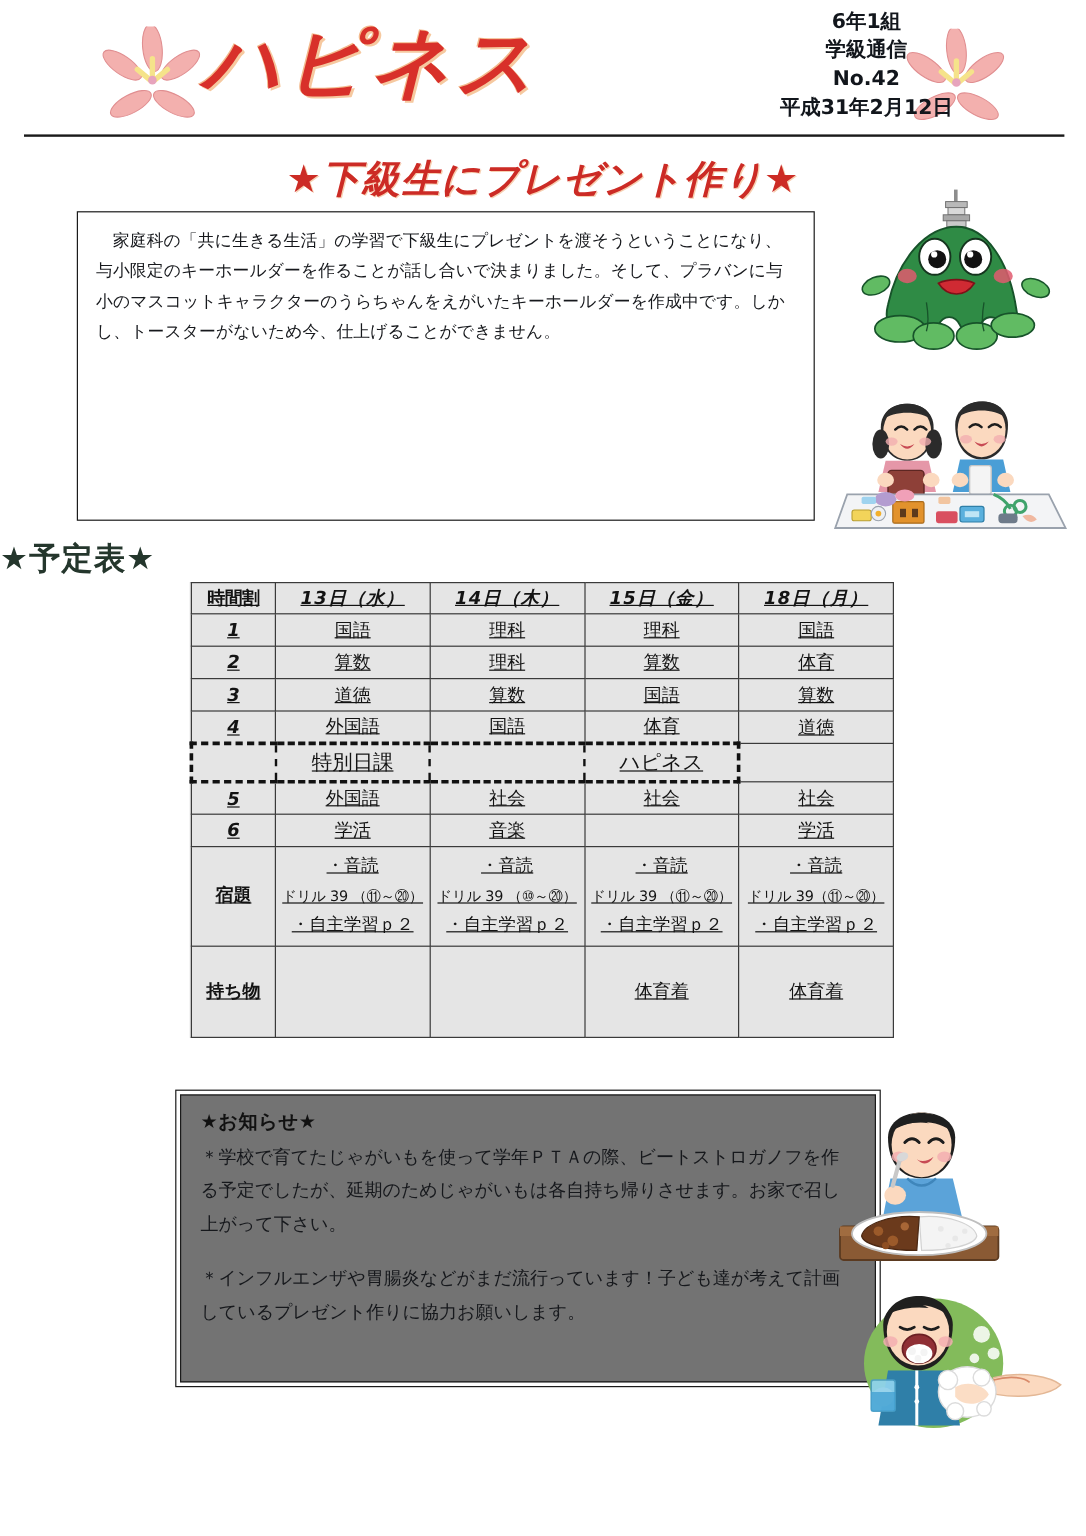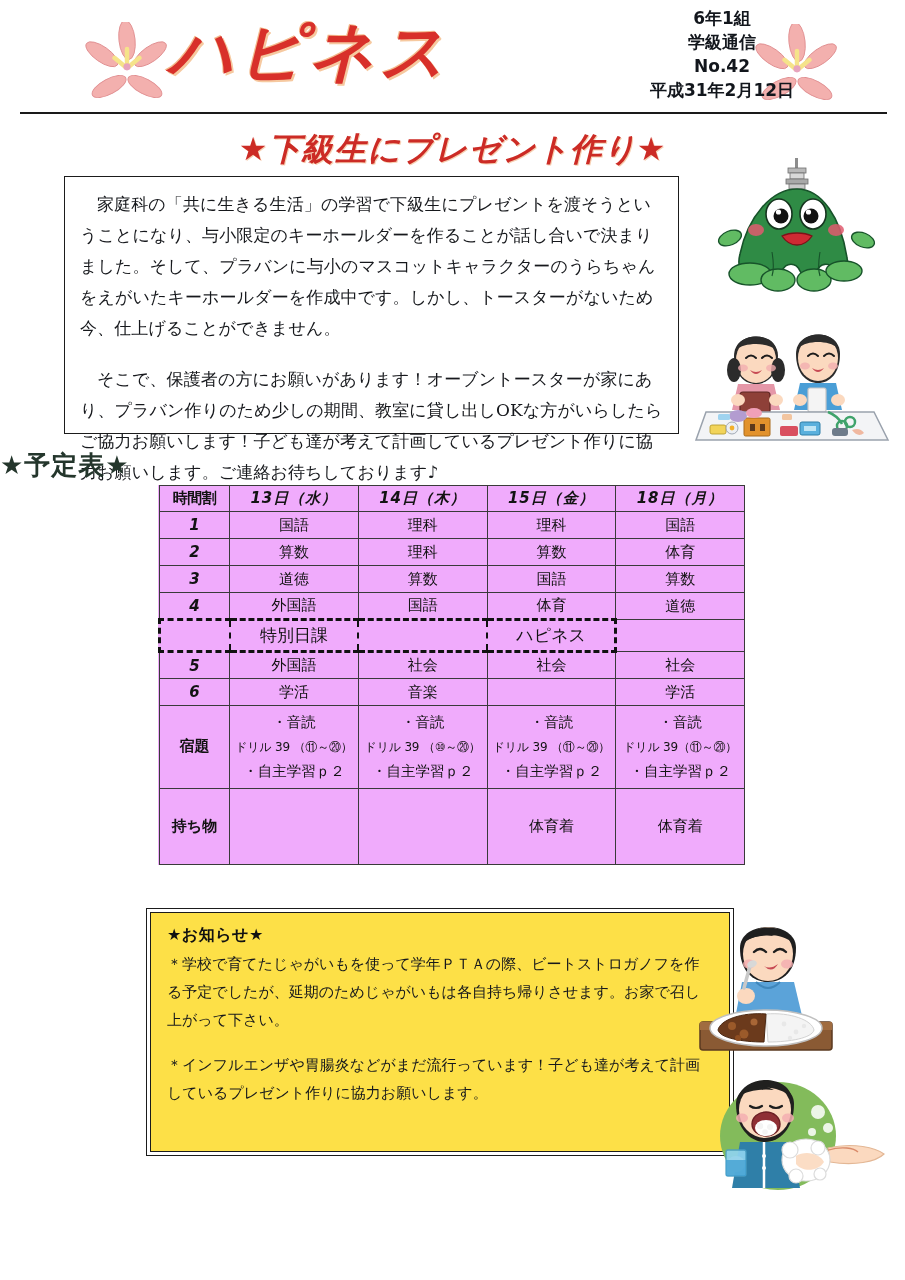--- a/index.html
+++ b/index.html
@@ -67,21 +67,21 @@
   .body-box {
     position:absolute;
     left:64px; top:176px;
     width:615px; height:258px;
     border:1.6px solid #1b1b1b;
     padding:12px 15px 10px 15px;
     background:#fff;
   }
   .body-box p {
     margin:0 0 8px 0;
-    font-size:17px;
+    font-size:14px;
     line-height:1.82;
     text-indent:1em;
     letter-spacing:0.1px;
     color:#16181c;
     font-family:"DejaVu Serif", serif;
   }
   .body-box p.second { margin-top:20px; }
 
   
   .sched-title {
@@ -97,21 +97,22 @@
   
   .sched-wrap {
     position:absolute;
     left:158px; top:485px;
     width:585px;
   }
   table.sched {
     width:100%;
     border-collapse:collapse;
     table-layout:fixed;
-    background:#f0abfc;
+    background:#e5e5e5;
+    text-decoration:underline;
   }
   table.sched td, table.sched th {
     border:1.3px solid #3a3a3a;
     text-align:center;
     vertical-align:middle;
     font-size:15px;
     font-family:"DejaVu Sans", sans-serif;
     color:#131313;
     padding:3px 2px;
   }
@@ -172,21 +173,21 @@
   }
 
   
   .notice {
     position:absolute;
     left:150px; top:912px;
     width:580px; height:240px;
     border:1.6px solid #1b1b1b;
     outline:1.6px solid #1b1b1b;
     outline-offset:3px;
-    background:#fde047;
+    background:#737373;
     padding:12px 16px;
   }
   .notice h3 {
     margin:0 0 4px 0;
     font-size:16px;
     font-weight:bold;
     letter-spacing:0.5px;
     color:#111;
   }
   .notice p {
@@ -246,21 +247,20 @@
     <div>平成31年2月12日</div>
   </div>
 
   <div class="mast-rule"></div>
 </div>
 
 <div class="section-title">★下級生にプレゼント作り★</div>
 
 <div class="body-box">
   <p>家庭科の「共に生きる生活」の学習で下級生にプレゼントを渡そうということになり、与小限定のキーホールダーを作ることが話し合いで決まりました。そして、プラバンに与小のマスコットキャラクターのうらちゃんをえがいたキーホールダーを作成中です。しかし、トースターがないため今、仕上げることができません。</p>
-  <p class="second">そこで、保護者の方にお願いがあります！オーブントースターが家にあり、プラバン作りのため少しの期間、教室に貸し出しOKな方がいらしたらご協力お願いします！子ども達が考えて計画しているプレゼント作りに協力お願いします。ご連絡お待ちしております♪</p>
 </div>
 
 <div class="sched-title">★予定表★</div>
 
 <div class="sched-wrap">
   <table class="sched">
     <colgroup>
       <col class="c0">
         <col class="cd">
         <col class="cd">

